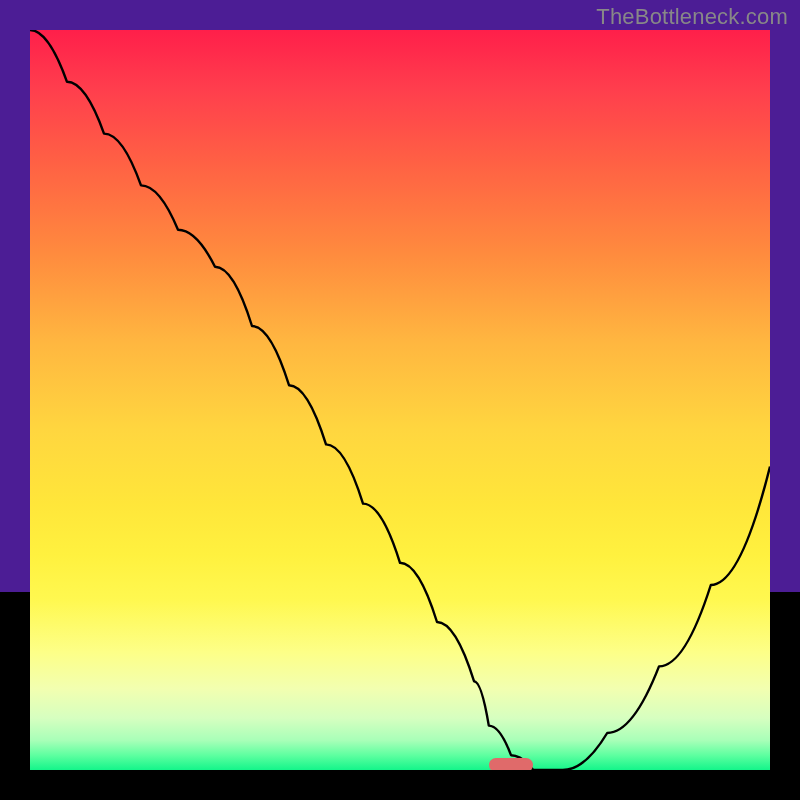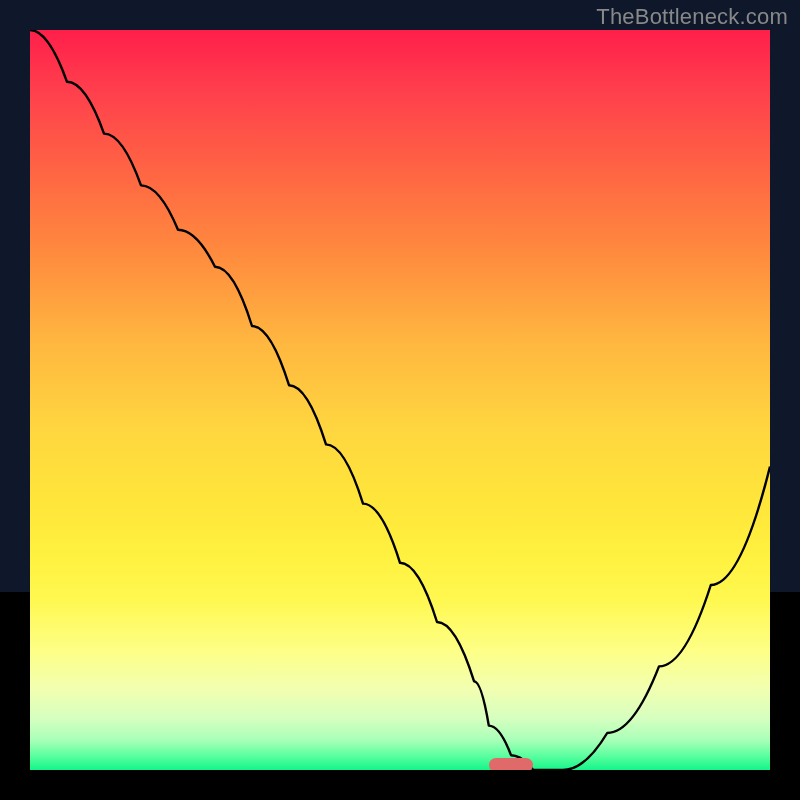--- a/index.html
+++ b/index.html
@@ -8,21 +8,21 @@
     background: #000;
     width: 800px;
     height: 800px;
     overflow: hidden;
     font-family: Arial, sans-serif;
   }
   .container {
     width: 800px;
     height: 592px;
     position: relative;
-    background: #0f172a;
+    background: #4c1d95;
   }
   .watermark {
     position: absolute;
     top: 4px;
     right: 12px;
     color: #888;
     font-size: 22px;
     font-weight: 500;
     z-index: 20;
     letter-spacing: 0.2px;

